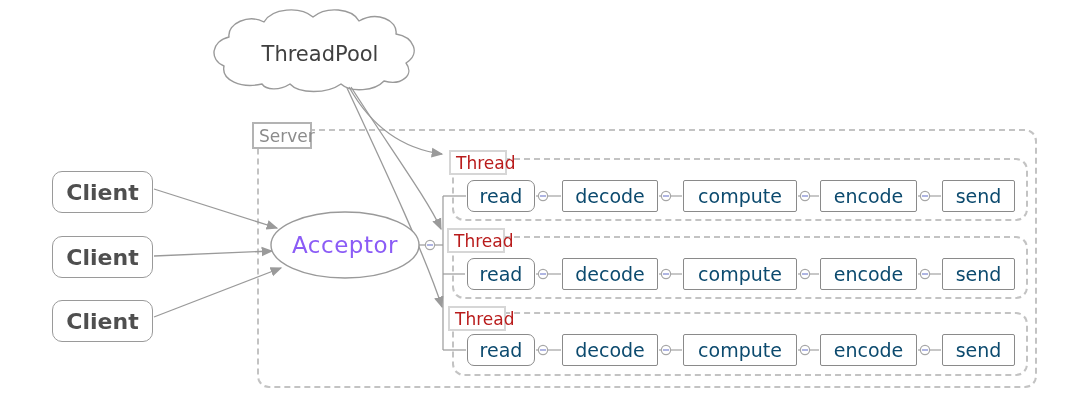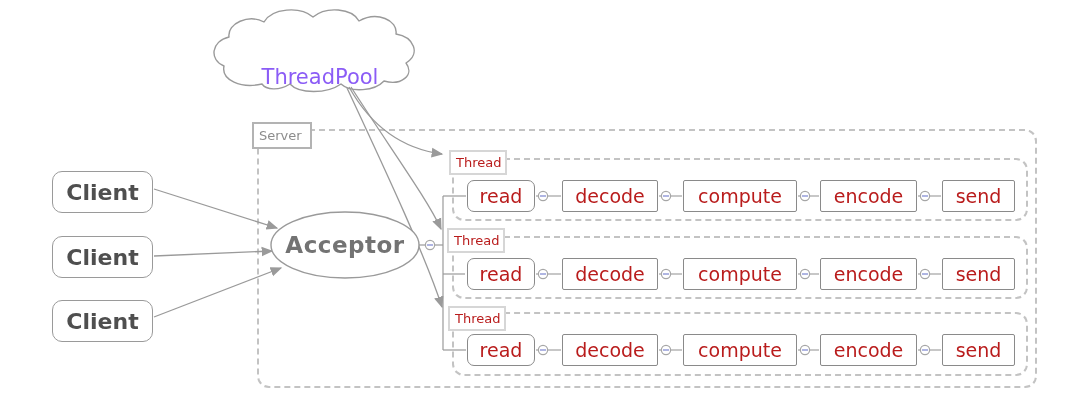--- a/index.html
+++ b/index.html
@@ -31,21 +31,21 @@
     box-sizing: border-box;
   }
   
   .tag {
     position: absolute;
     background: #ffffff;
     box-sizing: border-box;
     display: flex;
     align-items: center;
     padding-left: 5px;
-    font-size: 13px;
+    font-size: 17px;
     z-index: 3;
   }
   .tag-server {
     border: 2px solid #b3b3b3;
     color: #8c8c8c;
   }
   .tag-thread {
     border: 2px solid #d6d6d6;
     color: #b91c1c;
   }
@@ -69,45 +69,44 @@
   
   .stage {
     position: absolute;
     height: 32px;
     border: 1.2px solid #8a8a8a;
     background: #ffffff;
     display: flex;
     align-items: center;
     justify-content: center;
     font-size: 19px;
-    color: #b91c1c;
+    color: #0c4a6e;
     z-index: 3;
     box-sizing: border-box;
     border-radius: 2px;
   }
   .stage-rounded {
     border-radius: 7px;
   }
   
   .float-label {
     position: absolute;
     display: flex;
     align-items: center;
     justify-content: center;
     z-index: 5;
   }
   .cloud-label {
     font-size: 21px;
-    color: #8b5cf6;
-    margin-top: 23px;
+    color: #404040;
   }
   .acceptor-label {
     font-size: 23px;
-    font-weight: bold;
-    color: #737373;
+    font-weight: normal;
+    color: #8b5cf6;
     letter-spacing: 0.5px;
   }
 </style>
 </head>
 <body>
 
 <div class="canvas">
 
   <div class="group-box" style="left:257px; top:129px; width:780px; height:259px;"></div>
 

